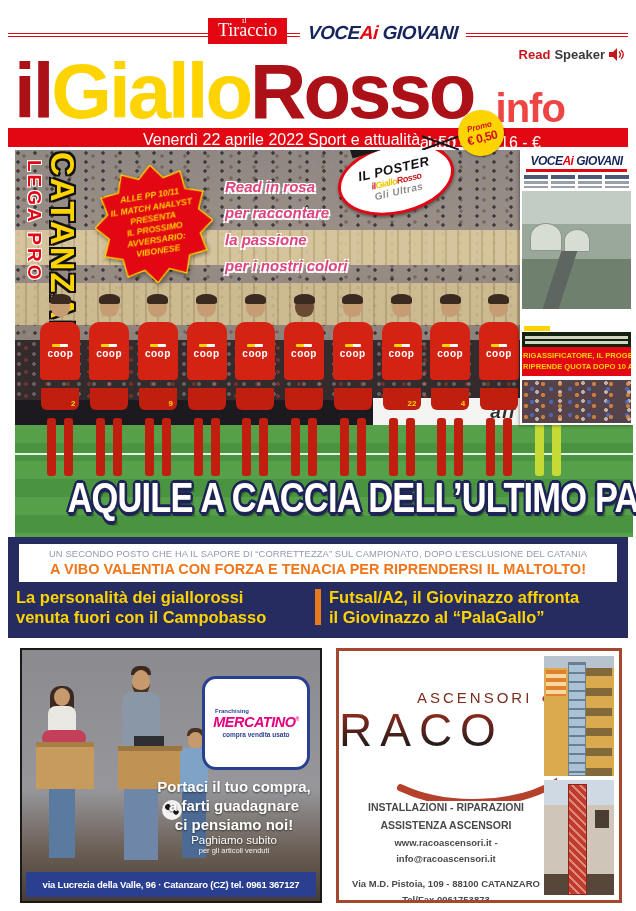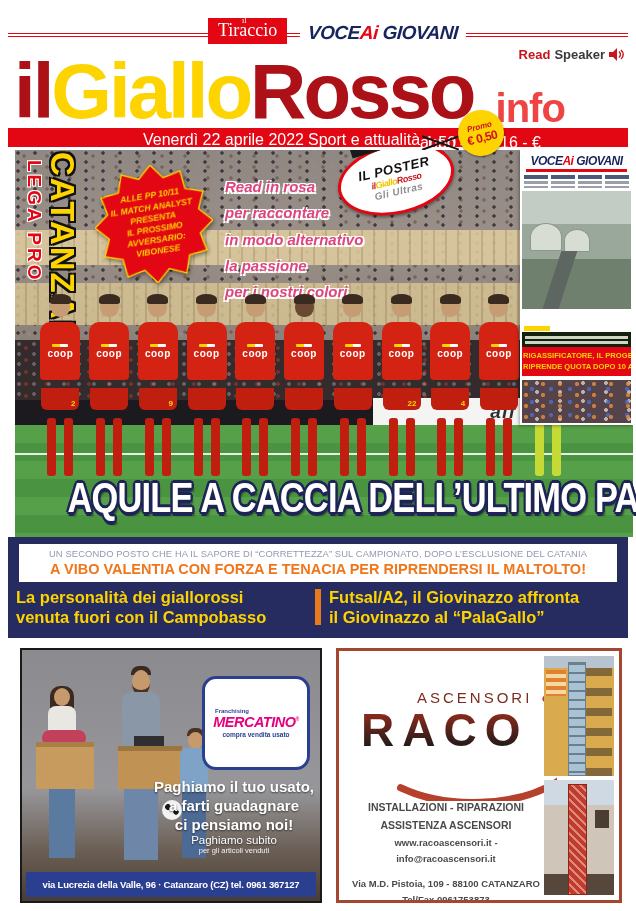--- a/index.html
+++ b/index.html
@@ -198,21 +198,21 @@
   .b-hairb{left:165px;top:78px;width:17px;height:8px;border-radius:7px 7px 0 0;background:#4a3322;}
   .b-jack{left:158px;top:98px;width:28px;height:44px;border-radius:7px 7px 0 0;background:#7fa3c7;}
   .b-jeans{left:160px;top:142px;width:24px;height:66px;background:#4c6a94;}
   .ball{left:140px;top:150px;width:20px;height:20px;border-radius:50%;background:#f2f2f2;
     background-image:radial-gradient(circle at 6px 7px,#1a1a1a 2.6px,transparent 3.2px),
       radial-gradient(circle at 14px 12px,#1a1a1a 2.4px,transparent 3px);}
 
   
   .ad-raco{position:relative;flex:1;border:3px solid #a34730;background:#fff;overflow:hidden;}
   .raco-asc{position:absolute;top:38px;left:78px;font-size:15px;color:#7c2d1e;letter-spacing:3px;}
-  .raco-brand{position:absolute;top:52px;left:22px;font-size:46px;font-weight:700;letter-spacing:8px;
+  .raco-brand{position:absolute;top:52px;left:0;font-size:46px;font-weight:400;letter-spacing:8px;
     background:linear-gradient(#8a2a1c 20%,#1a1a1a 85%);-webkit-background-clip:text;background-clip:text;color:transparent;}
   .raco-swoosh{position:absolute;top:40px;left:18px;width:200px;height:110px;}
   .raco-txt{position:absolute;top:148px;left:6px;width:202px;text-align:center;color:#4a4a4a;font-weight:700;line-height:1.7;}
   .raco-txt .t1{font-size:10.5px;}
   .raco-txt .t2{font-size:9.5px;}
   .raco-txt .gap{height:9px;}
   .raco-ph{position:absolute;top:5px;right:5px;bottom:5px;width:70px;display:flex;flex-direction:column;gap:4px;}
   .ph-top{flex:1.05;position:relative;background:linear-gradient(180deg,#b7c4cf 0 10%,#d9aa4e 10%);overflow:hidden;}
   .ph-top .win{position:absolute;right:2px;top:12px;bottom:0;width:26px;
     background:repeating-linear-gradient(180deg,rgba(60,50,40,.55) 0 8px,transparent 8px 20px);}
@@ -290,21 +290,20 @@
         <span>PRESENTA</span>
         <span>IL PROSSIMO</span>
         <span>AVVERSARIO:</span>
         <span>VIBONESE</span>
       </div>
     </div>
 
     <div class="pink-note">
       <span>Read in rosa</span>
       <span>per raccontare</span>
-      <span>in modo alternativo</span>
       <span>la passione</span>
       <span>per i nostri colori</span>
     </div>
 
     <div class="poster">
       <span class="l1">IL POSTER</span>
       <span class="l2"><span class="pi">il</span><span class="pg">Giallo</span><span class="pr">Rosso</span></span>
       <span class="l3">Gli Ultras</span>
     </div>
 
@@ -554,21 +553,21 @@
           <div class="b-jeans"></div>
         <div class="ball"></div>
       </div>
       <div class="merc-box">
         <span class="merc-fr">Franchising</span>
         <span class="merc-brand"><span>MERCATINO</span><sup>®</sup></span>
         <span class="merc-tag">compra vendita usato</span>
       </div>
       <div class="merc-slogan">
         <div class="s1">
-          <div>Paghiamo il tuo usato,</div>
+          <div>Portaci il tuo compra,</div>
           <div>a farti guadagnare</div>
           <div>ci pensiamo noi!</div>
         </div>
         <div class="s2">Paghiamo subito</div>
         <div class="s3">per gli articoli venduti</div>
       </div>
       <div class="merc-addr">via Lucrezia della Valle, 96 · Catanzaro (CZ) tel. 0961 367127</div>
     </div>
 
     <div class="ad-raco">

